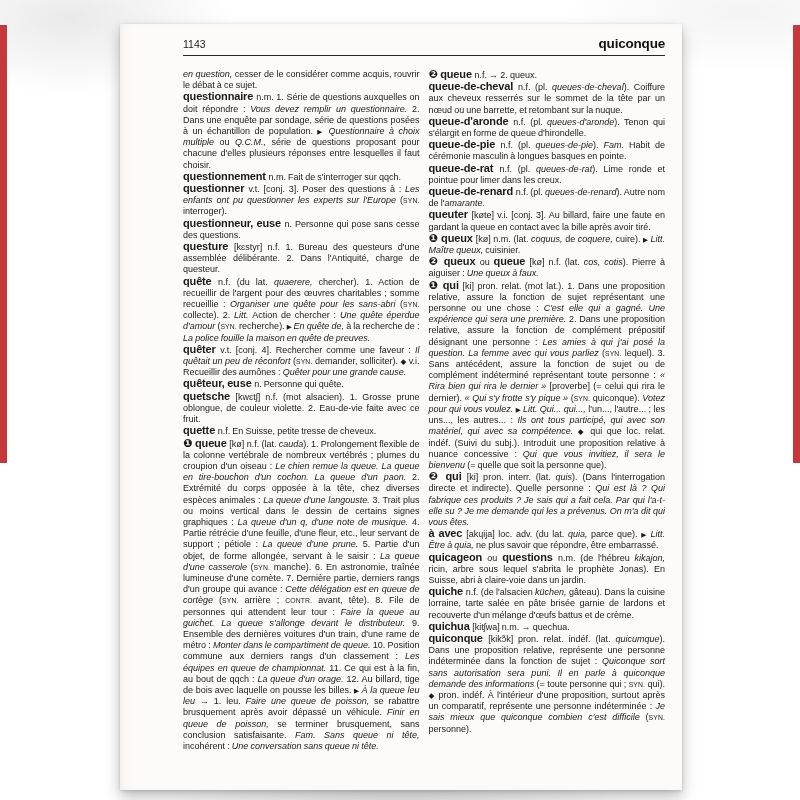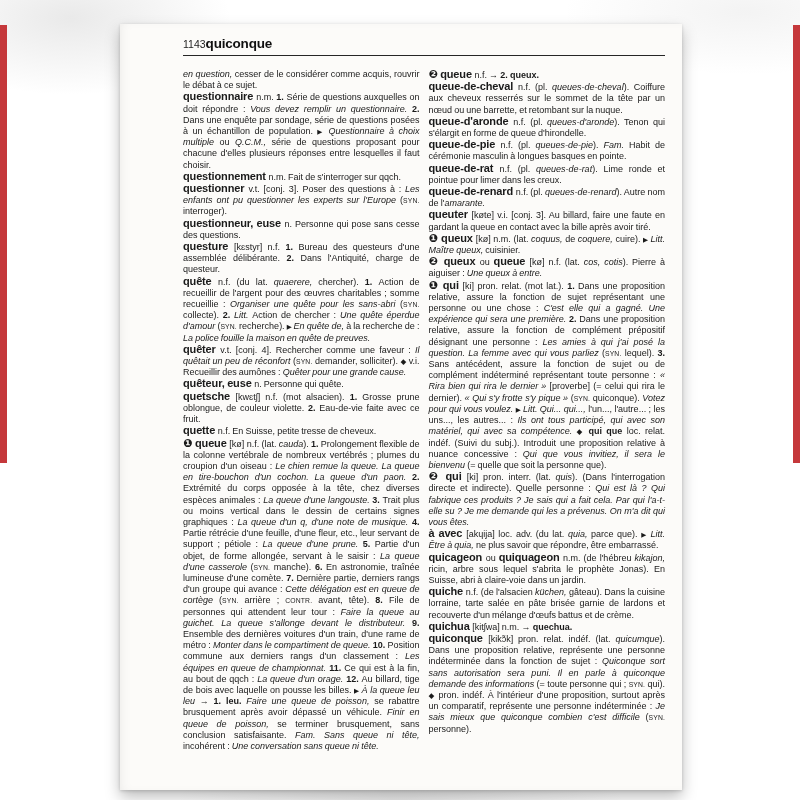--- a/index.html
+++ b/index.html
@@ -9,29 +9,29 @@
       radial-gradient(ellipse 230px 110px at 70px 18px, rgba(120,120,120,.16), transparent 70%),
       radial-gradient(ellipse 260px 90px at 745px 12px, rgba(140,140,140,.10), transparent 70%),
       radial-gradient(ellipse 320px 55px at 400px 800px, rgba(110,110,110,.14), transparent 70%),
       #ffffff;}
   .edge{position:absolute;top:25px;width:7px;height:438px;}
   .edge.left{left:0;}
   .edge.right{right:0;}
   .page{position:absolute;left:120px;top:24px;width:562px;height:766px;box-sizing:border-box;
     background:#fcfbf9;padding:12px 17px 0 63px;
     box-shadow:0 7px 14px rgba(0,0,0,.26), 0 1px 3px rgba(0,0,0,.16), inset 6px 0 14px -8px rgba(0,0,0,.10);}
-  .hdr{display:flex;justify-content:flex-start;align-items:baseline;height:17px;}
+  .hdr{display:flex;justify-content:space-between;align-items:baseline;height:17px;}
   .pagenum{font-size:10.5px;color:#1d1d1d;}
   .runhead{font-size:13.5px;font-weight:700;color:#101010;letter-spacing:-0.2px;}
   .rule{border-bottom:1.7px solid #262626;margin-top:2px;}
   .cols{display:flex;gap:9px;margin-top:13px;}
   .col{width:237px;text-align:justify;}
   .entry{margin:0;font-size:9px;line-height:11.2px;color:#1a1a1a;word-spacing:-0.35px;}
   .r-p{}
-  .r-b{font-weight:700;}
+  .r-b{font-weight:400;}
   .r-i{font-style:italic;}
   .r-bi{font-weight:400;font-style:italic;}
   .r-hw{font-weight:700;font-size:11px;letter-spacing:-0.15px;}
   .r-sc{text-transform:uppercase;font-size:6.8px;letter-spacing:.15px;}
   .r-tri{font-size:6.6px;}
   .r-dia{font-size:7.6px;}
 </style>
 </head>
 <body>
 
@@ -61,24 +61,24 @@
         </div>
       <div class="col">
           <p class="entry"><span class="r-hw">❷ queue </span><span class="r-p">n.f. → </span><span class="r-b">2. queux.</span></p>
           <p class="entry"><span class="r-hw">queue-de-cheval </span><span class="r-p">n.f. (pl. </span><span class="r-i">queues-de-cheval</span><span class="r-p">). Coiffure aux cheveux resserrés sur le sommet de la tête par un nœud ou une barrette, et retombant sur la nuque.</span></p>
           <p class="entry"><span class="r-hw">queue-d'aronde </span><span class="r-p">n.f. (pl. </span><span class="r-i">queues-d'aronde</span><span class="r-p">). Tenon qui s'élargit en forme de queue d'hirondelle.</span></p>
           <p class="entry"><span class="r-hw">queue-de-pie </span><span class="r-p">n.f. (pl. </span><span class="r-i">queues-de-pie</span><span class="r-p">). </span><span class="r-i">Fam. </span><span class="r-p">Habit de cérémonie masculin à longues basques en pointe.</span></p>
           <p class="entry"><span class="r-hw">queue-de-rat </span><span class="r-p">n.f. (pl. </span><span class="r-i">queues-de-rat</span><span class="r-p">). Lime ronde et pointue pour limer dans les creux.</span></p>
           <p class="entry"><span class="r-hw">queue-de-renard </span><span class="r-p">n.f. (pl. </span><span class="r-i">queues-de-renard</span><span class="r-p">). Autre nom de l'</span><span class="r-i">amarante.</span></p>
           <p class="entry"><span class="r-hw">queuter </span><span class="r-p">[køte] v.i. [conj. 3]. Au billard, faire une faute en gardant la queue en contact avec la bille après avoir tiré.</span></p>
           <p class="entry"><span class="r-hw">❶ queux </span><span class="r-p">[kø] n.m. (lat. </span><span class="r-i">coquus, </span><span class="r-p">de </span><span class="r-i">coquere, </span><span class="r-p">cuire). </span><span class="r-tri">▶ </span><span class="r-i">Litt. </span><span class="r-bi">Maître queux, </span><span class="r-p">cuisinier.</span></p>
-          <p class="entry"><span class="r-hw">❷ queux </span><span class="r-p">ou </span><span class="r-hw">queue </span><span class="r-p">[kø] n.f. (lat. </span><span class="r-i">cos, cotis</span><span class="r-p">). Pierre à aiguiser : </span><span class="r-i">Une queux à entre.</span></p>
+          <p class="entry"><span class="r-hw">❷ queux </span><span class="r-p">ou </span><span class="r-hw">queue </span><span class="r-p">[kø] n.f. (lat. </span><span class="r-i">cos, cotis</span><span class="r-p">). Pierre à aiguiser : </span><span class="r-i">Une queux à faux.</span></p>
           <p class="entry"><span class="r-hw">❶ qui </span><span class="r-p">[ki] pron. relat. (mot lat.). </span><span class="r-b">1. </span><span class="r-p">Dans une proposition relative, assure la fonction de sujet représentant une personne ou une chose : </span><span class="r-i">C'est elle qui a gagné. Une expérience qui sera une première. </span><span class="r-b">2. </span><span class="r-p">Dans une proposition relative, assure la fonction de complément prépositif désignant une personne : </span><span class="r-i">Les amies à qui j'ai posé la question. La femme avec qui vous parliez </span><span class="r-p">(</span><span class="r-sc">syn.</span><span class="r-p"> lequel). </span><span class="r-b">3. </span><span class="r-p">Sans antécédent, assure la fonction de sujet ou de complément indéterminé représentant toute personne : </span><span class="r-i">« Rira bien qui rira le dernier » </span><span class="r-p">[proverbe] (= celui qui rira le dernier). </span><span class="r-i">« Qui s'y frotte s'y pique » </span><span class="r-p">(</span><span class="r-sc">syn.</span><span class="r-p"> quiconque). </span><span class="r-i">Votez pour qui vous voulez. </span><span class="r-tri">▶ </span><span class="r-i">Litt. </span><span class="r-bi">Qui... qui..., </span><span class="r-p">l'un..., l'autre... ; les uns..., les autres... : </span><span class="r-i">Ils ont tous participé, qui avec son matériel, qui avec sa compétence. </span><span class="r-dia">◆ </span><span class="r-b">qui que </span><span class="r-p">loc. relat. indéf. (Suivi du subj.). Introduit une proposition relative à nuance concessive : </span><span class="r-i">Qui que vous invitiez, il sera le bienvenu </span><span class="r-p">(= quelle que soit la personne que).</span></p>
           <p class="entry"><span class="r-hw">❷ qui </span><span class="r-p">[ki] pron. interr. (lat. </span><span class="r-i">quis</span><span class="r-p">). (Dans l'interrogation directe et indirecte). Quelle personne : </span><span class="r-i">Qui est là ? Qui fabrique ces produits ? Je sais qui a fait cela. Par qui l'a-t-elle su ? Je me demande qui les a prévenus. On m'a dit qui vous êtes.</span></p>
           <p class="entry"><span class="r-hw">à avec </span><span class="r-p">[akɥija] loc. adv. (du lat. </span><span class="r-i">quia, </span><span class="r-p">parce que). </span><span class="r-tri">▶ </span><span class="r-i">Litt. </span><span class="r-bi">Être à quia, </span><span class="r-p">ne plus savoir que répondre, être embarrassé.</span></p>
-          <p class="entry"><span class="r-hw">quicageon </span><span class="r-p">ou </span><span class="r-hw">quiquageon </span><span class="r-p">n.m. (de l'hébreu </span><span class="r-i">kikajon, </span><span class="r-p">ricin, arbre sous lequel s'abrita le prophète Jonas). En Suisse, abri à claire-voie dans un jardin.</span></p>
+          <p class="entry"><span class="r-hw">quicageon </span><span class="r-p">ou </span><span class="r-hw">questions </span><span class="r-p">n.m. (de l'hébreu </span><span class="r-i">kikajon, </span><span class="r-p">ricin, arbre sous lequel s'abrita le prophète Jonas). En Suisse, abri à claire-voie dans un jardin.</span></p>
           <p class="entry"><span class="r-hw">quiche </span><span class="r-p">n.f. (de l'alsacien </span><span class="r-i">küchen, </span><span class="r-p">gâteau). Dans la cuisine lorraine, tarte salée en pâte brisée garnie de lardons et recouverte d'un mélange d'œufs battus et de crème.</span></p>
           <p class="entry"><span class="r-hw">quichua </span><span class="r-p">[kitʃwa] n.m. → </span><span class="r-b">quechua.</span></p>
           <p class="entry"><span class="r-hw">quiconque </span><span class="r-p">[kikɔ̃k] pron. relat. indéf. (lat. </span><span class="r-i">quicumque</span><span class="r-p">). Dans une proposition relative, représente une personne indéterminée dans la fonction de sujet : </span><span class="r-i">Quiconque sort sans autorisation sera puni. Il en parle à quiconque demande des informations </span><span class="r-p">(= toute personne qui ; </span><span class="r-sc">syn.</span><span class="r-p"> qui). </span><span class="r-dia">◆ </span><span class="r-p">pron. indéf. À l'intérieur d'une proposition, surtout après un comparatif, représente une personne indéterminée : </span><span class="r-i">Je sais mieux que quiconque combien c'est difficile </span><span class="r-p">(</span><span class="r-sc">syn.</span><span class="r-p"> personne).</span></p>
         </div>
     </div>
   </div>
 </div>
 
 </body></html>

